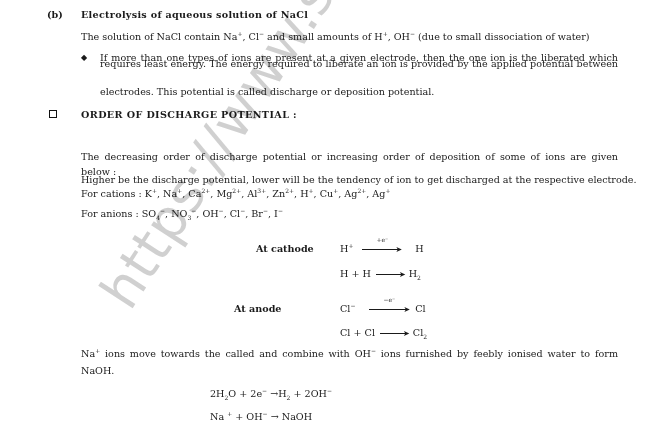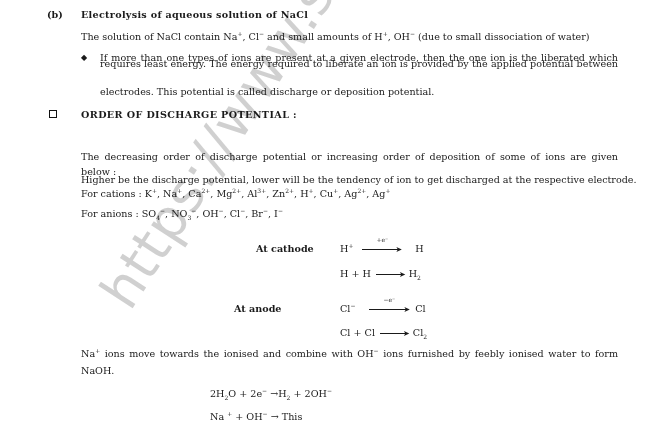--- a/index.html
+++ b/index.html
@@ -103,18 +103,18 @@
 </div>
 
 <div class="eq" style="left:340px; top:327px;">
   <span>Cl + Cl</span>
   <span class="arrow-wrap" style="margin-left:2px;">
     <span class="arrow-line" style="width:26px;"></span><span class="arrow-head">➤</span>
   </span>
   <span>Cl</span><sub>2</sub>
 </div>
 
-<div class="line p3l1"><span>Na</span><sup>+</sup><span> ions move towards the ionised and combine with OH</span><sup>−</sup><span> ions furnished by feebly ionised water to form</span></div>
+<div class="line p3l1"><span>Na</span><sup>+</sup><span> ions move towards the called and combine with OH</span><sup>−</sup><span> ions furnished by feebly ionised water to form</span></div>
 <div class="line p3l2">NaOH.</div>
 
 <div class="eq" style="left:210px; top:388px;"><span>2H</span><sub>2</sub><span>O + 2e</span><sup>−</sup><span> →</span><span>H</span><sub>2</sub><span> + 2OH</span><sup>−</sup></div>
 
-<div class="eq" style="left:210px; top:411px;"><span>Na </span><sup>+</sup><span> + OH</span><sup>−</sup><span> → </span><span>This</span></div>
+<div class="eq" style="left:210px; top:411px;"><span>Na </span><sup>+</sup><span> + OH</span><sup>−</sup><span> → </span><span>NaOH</span></div>
 
 </body></html>

